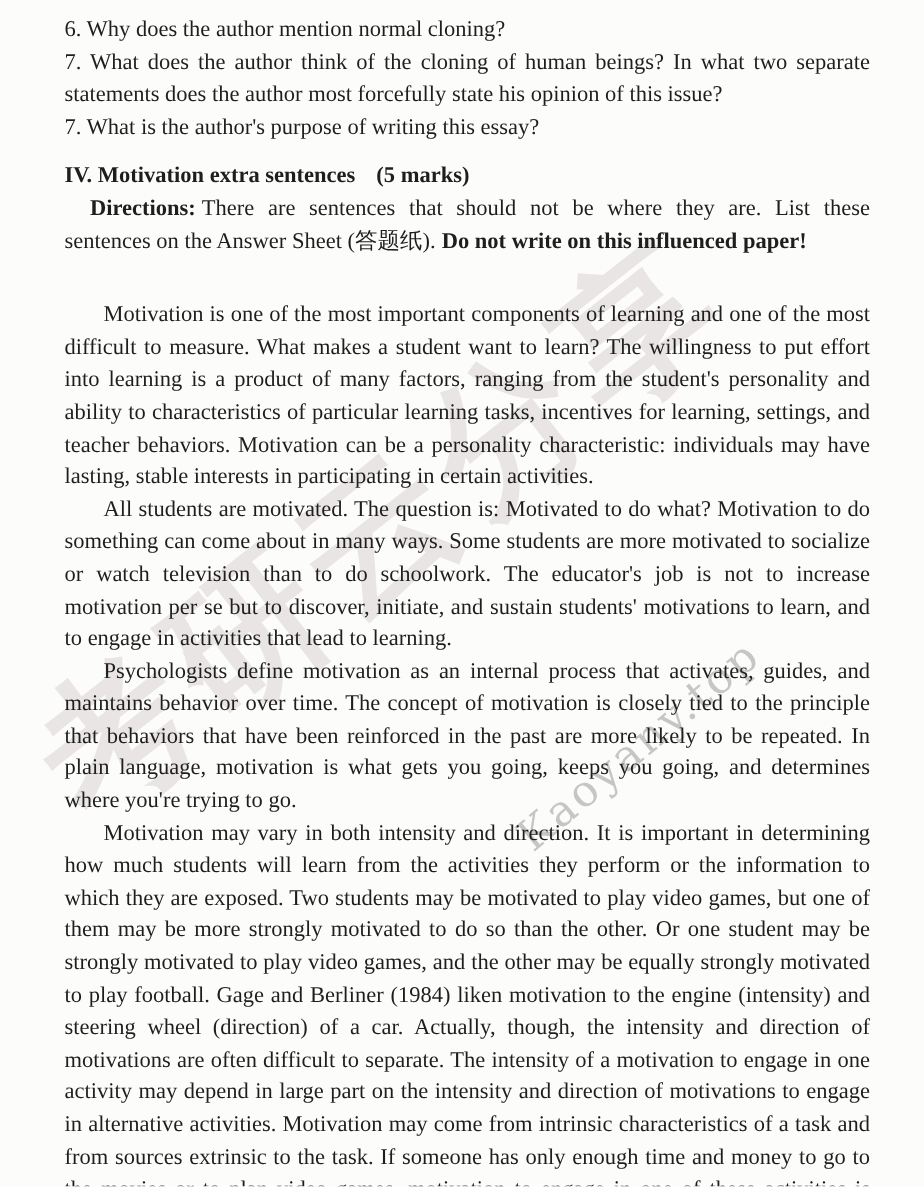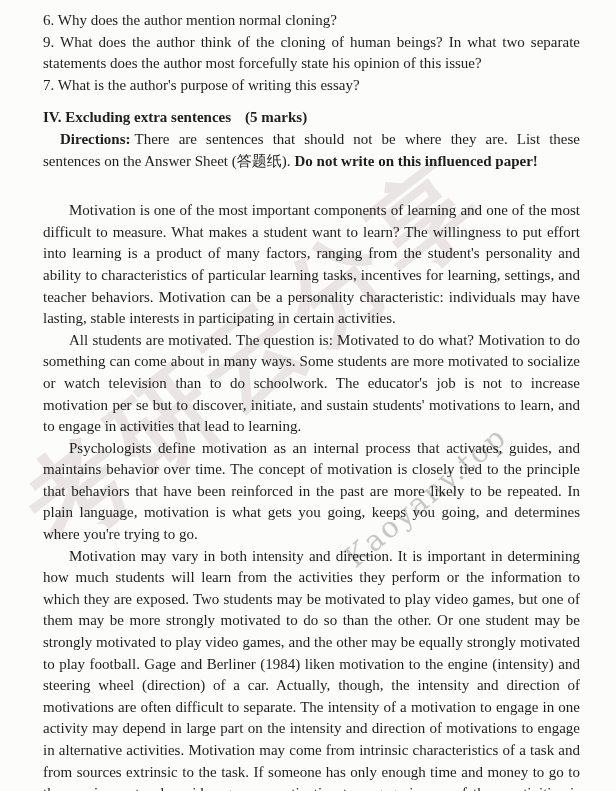--- a/index.html
+++ b/index.html
@@ -98,26 +98,26 @@
 
   <div class="watermark-layer">
     <div class="wm-calligraphy">考研云分享</div>
     <div class="wm-site">Kaoyany.top</div>
   </div>
 
   <div class="content">
 
     <p class="question">6. Why does the author mention normal cloning?</p>
 
-    <p class="question">9. What does the author think of the cloning of human beings? In what two separate statements does the author most forcefully state his opinion of this issue?</p>
+    <p class="question">7. What does the author think of the cloning of human beings? In what two separate statements does the author most forcefully state his opinion of this issue?</p>
 
     <p class="question">7. What is the author's purpose of writing this essay?</p>
 
     <p class="section-heading">
-      <span>IV. Excluding extra sentences</span><span class="section-marks">(5 marks)</span>
+      <span>IV. Motivation extra sentences</span><span class="section-marks">(5 marks)</span>
     </p>
 
     <p class="directions">
       <span class="dir-label">Directions:</span><span class="dir-body">There are sentences that should not be where they are. List these sentences on the Answer Sheet (答题纸).</span><span class="dir-warning">Do not write on this influenced paper!</span>
     </p>
 
     <div class="passage">
       <p class="para">Motivation is one of the most important components of learning and one of the most difficult to measure. What makes a student want to learn? The willingness to put effort into learning is a product of many factors, ranging from the student's personality and ability to characteristics of particular learning tasks, incentives for learning, settings, and teacher behaviors. Motivation can be a personality characteristic: individuals may have lasting, stable interests in participating in certain activities.</p>
       <p class="para">All students are motivated. The question is: Motivated to do what? Motivation to do something can come about in many ways. Some students are more motivated to socialize or watch television than to do schoolwork. The educator's job is not to increase motivation per se but to discover, initiate, and sustain students' motivations to learn, and to engage in activities that lead to learning.</p>
       <p class="para">Psychologists define motivation as an internal process that activates, guides, and maintains behavior over time. The concept of motivation is closely tied to the principle that behaviors that have been reinforced in the past are more likely to be repeated. In plain language, motivation is what gets you going, keeps you going, and determines where you're trying to go.</p>

